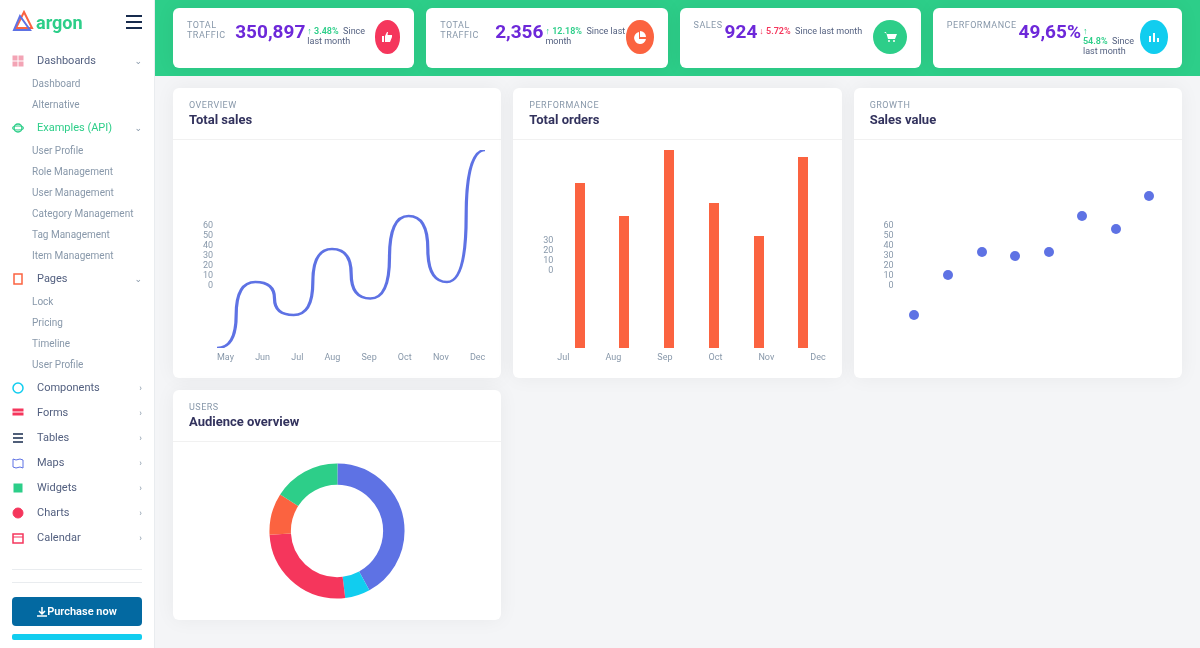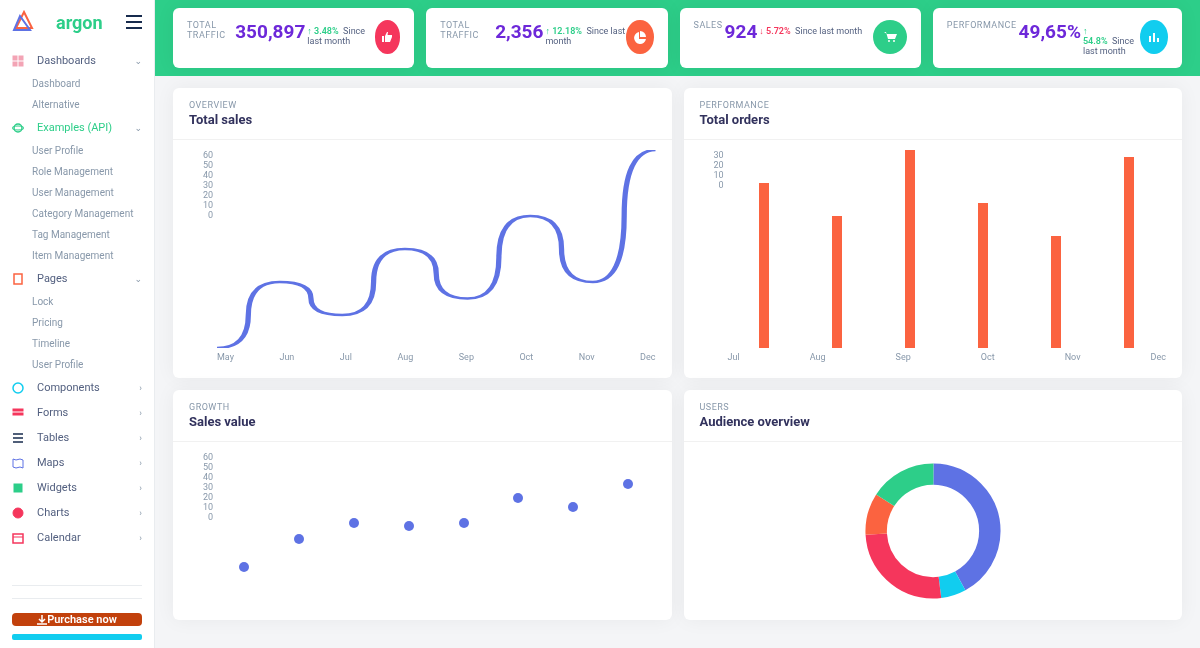--- a/index.html
+++ b/index.html
@@ -1,51 +1,51 @@
 <!DOCTYPE html>
 <html><head>
 <meta charset="utf-8">
 <style>
 *{margin:0;padding:0;box-sizing:border-box;font-family:-apple-system,BlinkMacSystemFont,'Segoe UI',Roboto,sans-serif}
 body{background:#f5f5f5;width:1200px;height:648px;overflow:hidden;display:flex}
 .sidebar{width:155px;height:100%;background:#fff;border-right:1px solid #e9ecef;display:flex;flex-direction:column}
 .logo-area{padding:10px 12px;display:flex;align-items:center;justify-content:space-between}
-.logo{display:flex;align-items:center;gap:20px}
+.logo{display:flex;align-items:center;gap:0}
 .logo-text{font-size:18px;font-weight:700;color:#2dce89}
 .logo-svg{width:24px;height:24px}
 .hamburger{width:16px;height:14px;cursor:pointer}
 .nav{flex:1;overflow-y:auto;padding-top:4px}
 .nav-item{display:flex;align-items:center;padding:6px 12px;cursor:pointer;font-size:11px;color:#525f7f;gap:13px}
 .nav-item.active{color:#2dce89}
 .nav-icon{width:12px;height:12px;flex-shrink:0}
 .nav-label{flex:1}
 .nav-chevron{font-size:9px;color:#8898aa}
 .sub-item{padding:5px 12px 5px 32px;font-size:10px;color:#8898aa;cursor:pointer}
 .divider{height:1px;background:#e9ecef;margin:6px 12px}
-.purchase-btn{margin:8px 12px;padding:0;background:#c2410c;color:#fff;font-size:11px;border-radius:4px;display:flex;align-items:center;justify-content:center;cursor:pointer;font-weight:600}
+.purchase-btn{margin:8px 12px;padding:8px;background:#0369a1;color:#fff;font-size:11px;border-radius:4px;display:flex;align-items:center;justify-content:center;cursor:pointer;font-weight:600}
 .blue-bar{margin:0 12px 8px;height:6px;background:#11cdef;border-radius:2px}
 .main{flex:1;display:flex;flex-direction:column;overflow:hidden}
 .header{background:#2dce89;padding:8px 18px;display:flex;gap:12px}
 .stat-card{flex:1;background:#fff;border-radius:6px;padding:12px 14px;display:flex;justify-content:space-between;align-items:flex-start;box-shadow:0 0 20px rgba(0,0,0,.05)}
 .stat-left{display:flex;flex-direction:row;gap:2px}
 .stat-title{font-size:9px;color:#8898aa;letter-spacing:.5px}
 .stat-value{font-size:19px;font-weight:700;color:#6d28d9}
 .stat-footer{font-size:9px;color:#525f7f;margin-top:6px}
 .stat-pct{font-weight:600}
 .stat-pct.up{color:#2dce89}
 .stat-pct.down{color:#f5365c}
 .stat-icon{width:34px;height:34px;border-radius:50%;display:flex;align-items:center;justify-content:center}
 .stat-icon svg{width:14px;height:14px;fill:#fff}
-.content{flex:1;padding:12px 18px;display:grid;grid-template-columns:1fr 1fr;grid-template-rows:290px 230px;gap:12px;overflow:hidden;background:#f4f5f7}
+.content{flex:1;padding:12px 18px;display:grid;grid-template-columns:1fr 1fr 1fr;grid-template-rows:290px 230px;gap:12px;overflow:hidden;background:#f4f5f7}
 .card{background:#fff;border-radius:6px;box-shadow:0 0 20px rgba(0,0,0,.05);display:flex;flex-direction:column}
 .card-header{padding:12px 16px;border-bottom:1px solid #f1f1f1}
 .card-subtitle{font-size:9px;color:#8898aa;letter-spacing:.5px}
 .card-title{font-size:13px;font-weight:700;color:#32325d;margin-top:2px}
 .chart-area{flex:1;position:relative;padding:10px 16px}
-.y-axis{position:absolute;left:16px;top:10px;bottom:19px;width:24px;display:flex;flex-direction:column;justify-content:flex-start}
+.y-axis{position:absolute;left:16px;top:10px;bottom:19px;width:24px;display:flex;flex-direction:column;justify-content:center}
 .y-tick{font-size:9px;color:#8898aa;text-align:right}
 .x-axis{position:absolute;left:44px;right:16px;bottom:8px;height:18px;display:flex;justify-content:space-between}
 .x-tick{font-size:9px;color:#8898aa;text-align:center}
 .plot{position:absolute;left:44px;right:16px;top:10px;bottom:30px}
 .bar{position:absolute;bottom:0;width:10px;background:#fb6340;transform:translateX(-50%)}
 .dot{position:absolute;width:10px;height:10px;background:#5e72e4;border-radius:50%;transform:translate(-50%,50%)}
 .donut-wrap{flex:1;display:flex;align-items:center;justify-content:center;padding:10px}
 </style>
 </head>
 <body>

